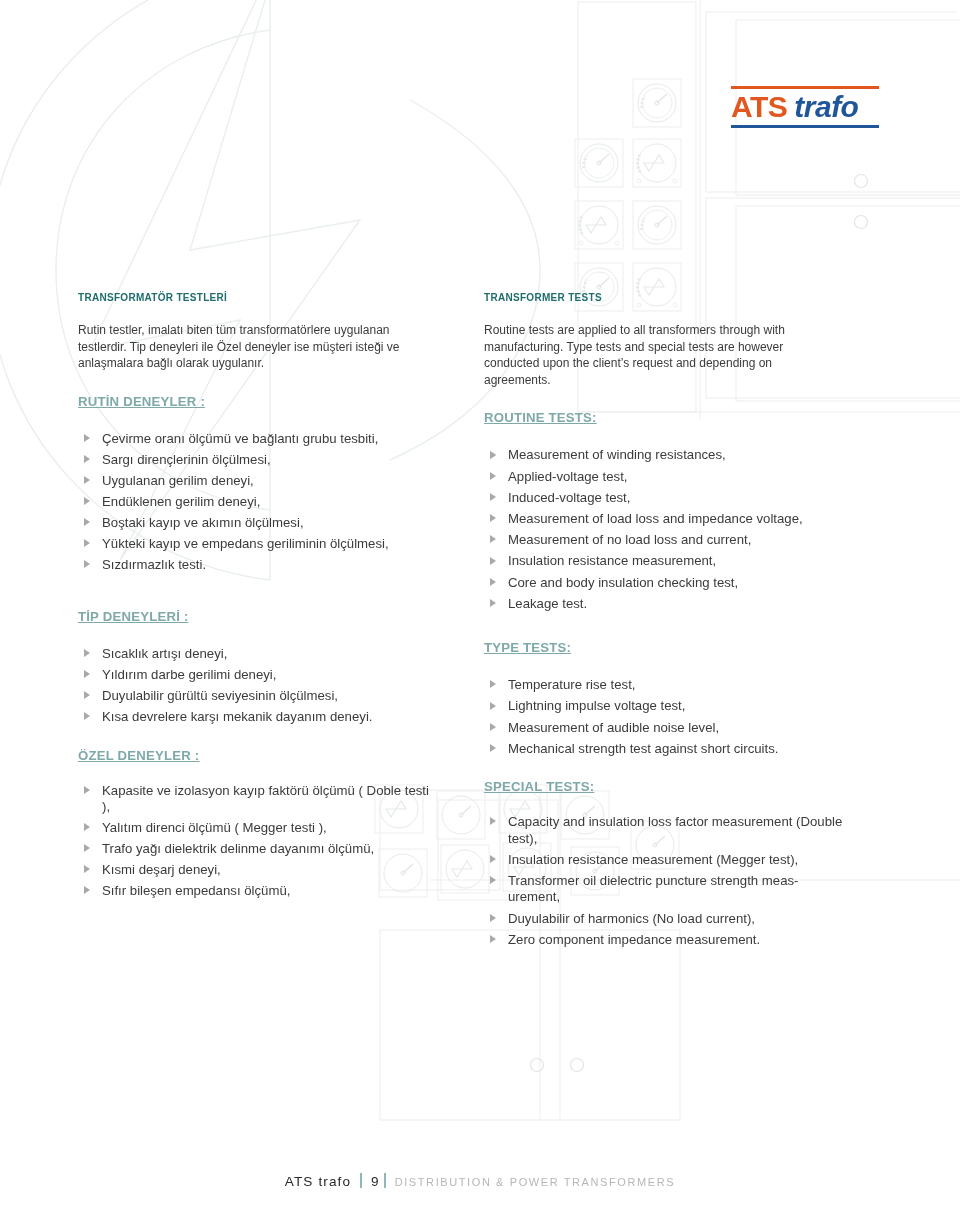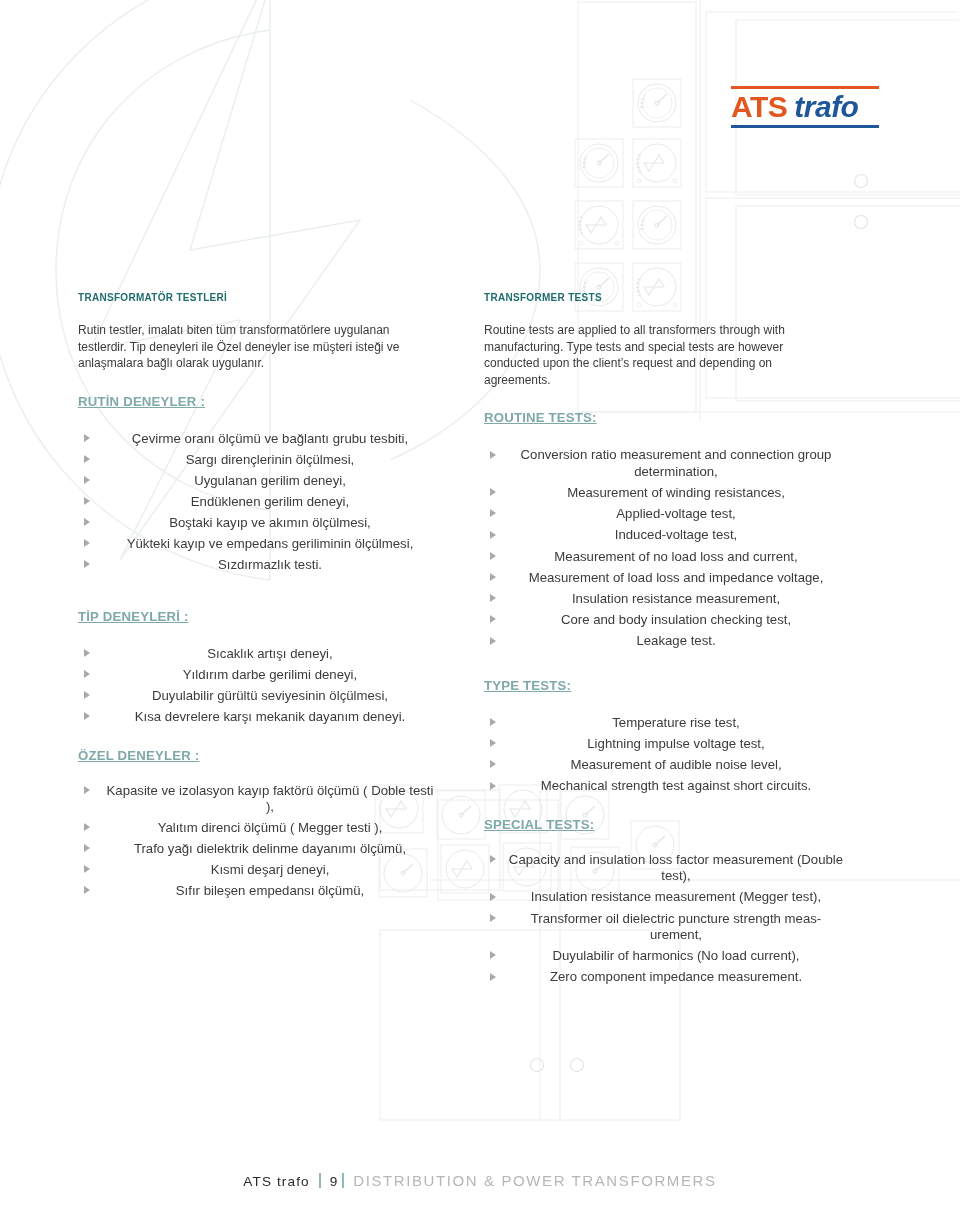--- a/index.html
+++ b/index.html
@@ -103,21 +103,20 @@
     letter-spacing: 0.2px;
     color: #7FA9A9;
     margin-bottom: 22px;
     text-decoration: underline;
   }
   h3.sub-title.tight { margin-bottom: 20px; }
 
   ul.bullets {
     list-style: none;
     margin-bottom: 22px;
-    text-align: center;
   }
   ul.bullets li {
     position: relative;
     padding-left: 24px;
     font-size: 13.2px;
     line-height: 16.4px;
     color: #3B3B3B;
     margin-bottom: 4.6px;
   }
   ul.bullets li .tri {
@@ -163,21 +162,21 @@
     width: 2px;
     height: 15px;
     background: #8FB8B8;
     margin: 0 9px -2px 5px;
   }
   .footer .f-page {
     font-size: 13.6px;
     color: #2A2A2A;
   }
   .footer .f-tag {
-    font-size: 15px;
+    font-size: 11px;
     letter-spacing: 1.6px;
     color: #B6B6B6;
   }
 </style>
 </head>
 <body>
 
 <div class="page">
 
   <div class="bg-layer">
@@ -312,26 +311,26 @@
       <li><span class="tri"></span><span>Sıfır bileşen empedansı ölçümü,</span></li>
     </ul>
   </div>
 
   <div class="col col-en">
     <h2 class="section-title">TRANSFORMER TESTS</h2>
     <p class="intro">Routine tests are applied to all transformers through with manufacturing. Type tests and special tests are however conducted upon the client’s request and depending on agreements.</p>
 
     <h3 class="sub-title">ROUTINE TESTS:</h3>
     <ul class="bullets">
-      <li><span class="tri"></span><span>Conversion ratio measurement and connection group determination,</span></li>
+      <li><span class="tri"></span></li>
       <li><span class="tri"></span><span>Measurement of winding resistances,</span></li>
       <li><span class="tri"></span><span>Applied-voltage test,</span></li>
       <li><span class="tri"></span><span>Induced-voltage test,</span></li>
+      <li><span class="tri"></span><span>Measurement of load loss and impedance voltage,</span></li>
       <li><span class="tri"></span><span>Measurement of no load loss and current,</span></li>
-      <li><span class="tri"></span><span>Measurement of load loss and impedance voltage,</span></li>
       <li><span class="tri"></span><span>Insulation resistance measurement,</span></li>
       <li><span class="tri"></span><span>Core and body insulation checking test,</span></li>
       <li><span class="tri"></span><span>Leakage test.</span></li>
     </ul>
 
     <div class="gap-a"></div>
 
     <h3 class="sub-title">TYPE TESTS:</h3>
     <ul class="bullets">
       <li><span class="tri"></span><span>Temperature rise test,</span></li>

